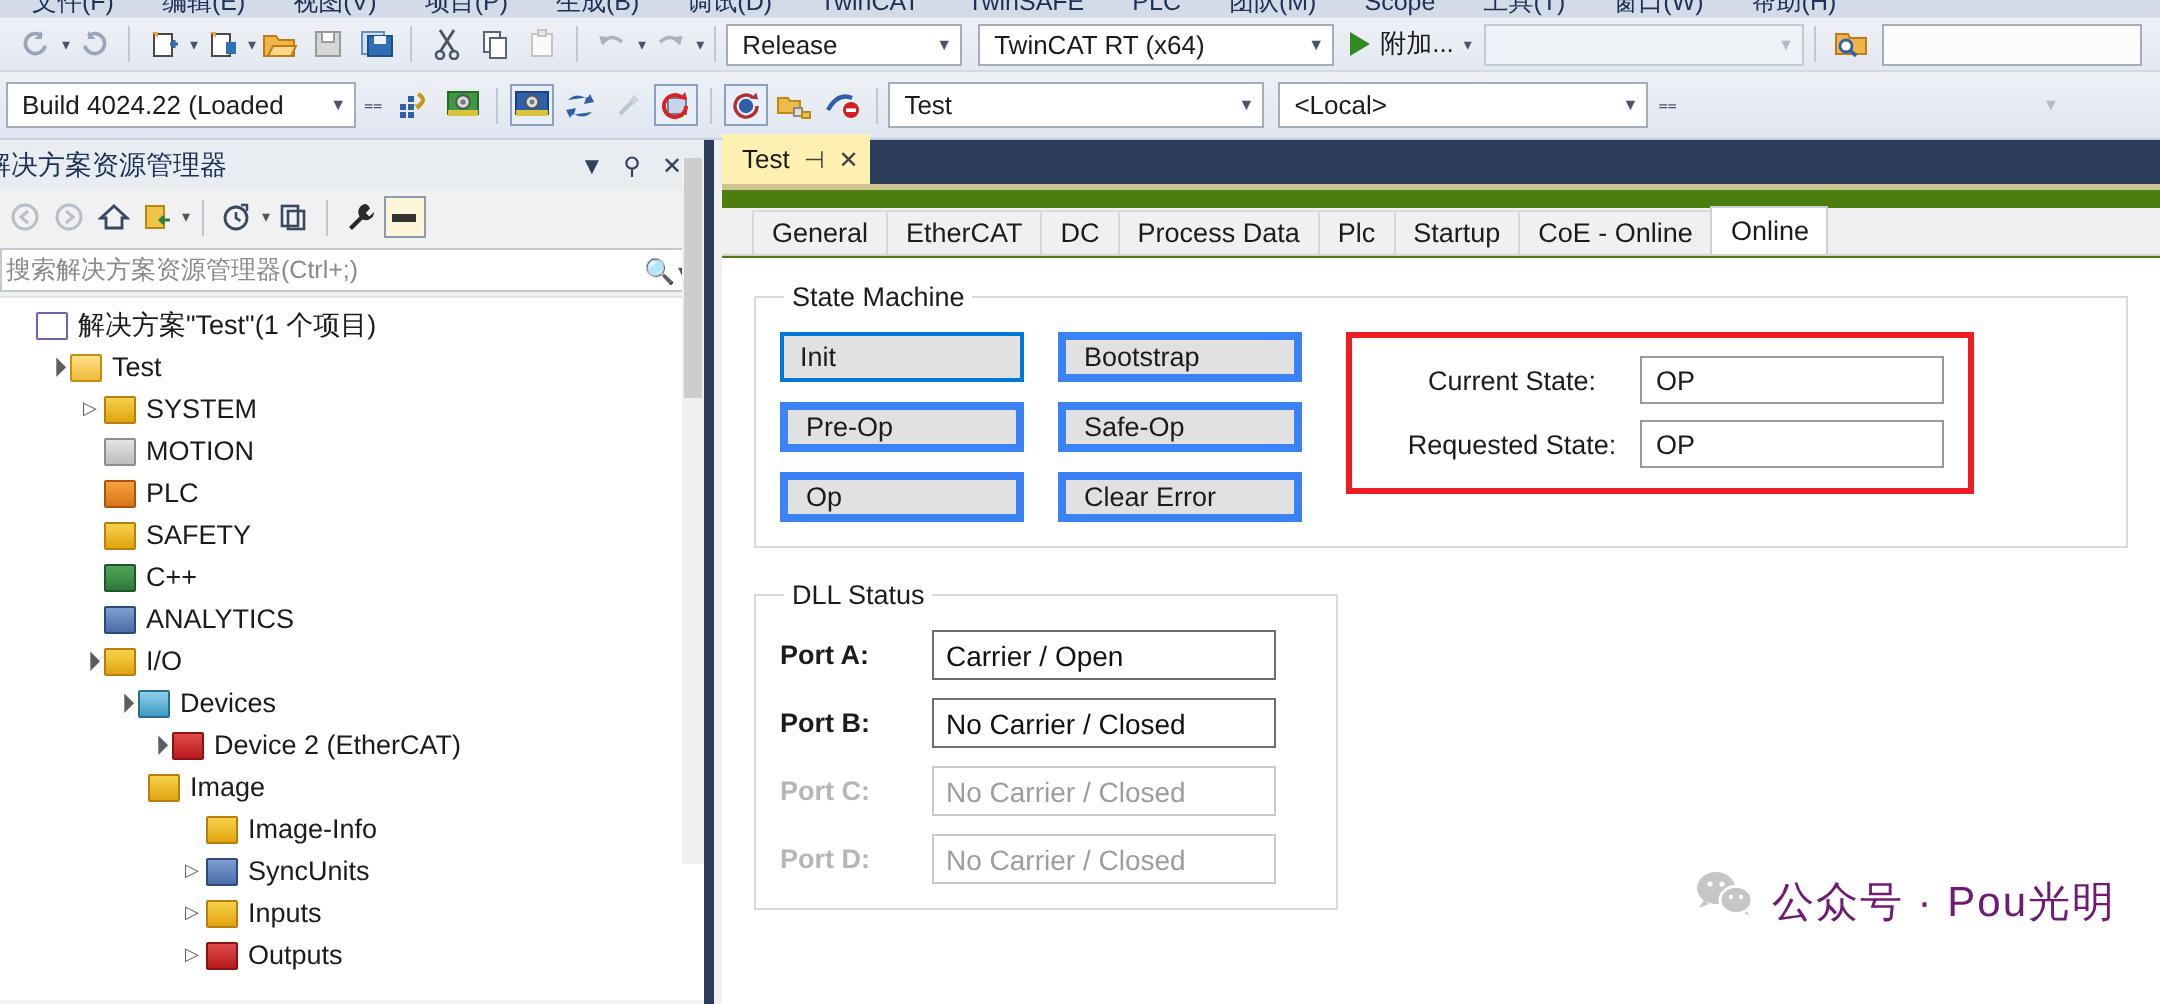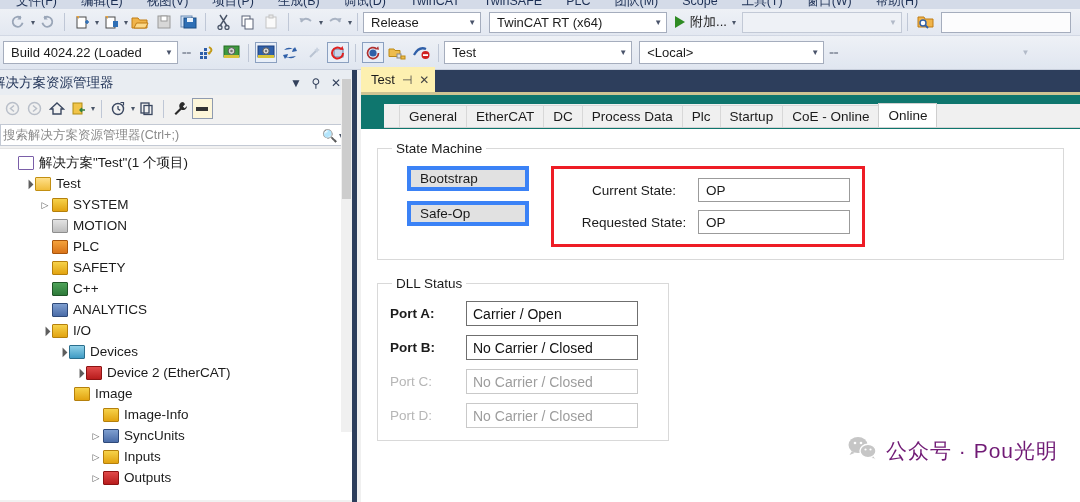--- a/index.html
+++ b/index.html
@@ -129,21 +129,21 @@
     border-bottom: 3px solid #cfc493;
     display: flex; align-items: flex-end;
   }
   .doctab {
     height: 25px; background: #fdf0b0; display: flex; align-items: center;
     padding: 0 6px 0 10px; font-size: 13px; color: #1b1b1b; gap: 7px;
   }
   .doctab .pin { font-size: 12px; color: #444; }
   .doctab .cls { font-size: 12px; color: #444; }
 
-  .pane { background: #0f766e; height: 407px; position: relative; padding-left: 23px; }
+  .pane { background: #4d7c0f; height: 407px; position: relative; }
   .subtabs {
     display: flex; align-items: flex-end; height: 24px; padding-left: 15px;
     background: #f0f0f0; border-bottom: 1px solid #d3d3d3;
     position: relative; top: 9px;
   }
   .stab {
     height: 22px; padding: 0 9px; font-size: 13.5px; color: #1b1b1b;
     display: flex; align-items: center; background: #f0f0f0;
     border: 1px solid #d8d8d8; border-bottom: none; margin-right: -1px;
   }
@@ -182,21 +182,21 @@
   }
 
   fieldset.dll { margin-top: 16px; width: 292px; }
   .port-row { display: flex; align-items: center; margin-bottom: 9px; }
   .port-row:last-child { margin-bottom: 0; }
   .port-row .plbl { width: 76px; font-size: 13.5px; color: #1b1b1b; font-weight: bold; }
   .port-row .pval {
     width: 172px; height: 25px; background: #ffffff; border: 1px solid #6f6f6f;
     display: flex; align-items: center; padding-left: 6px; font-size: 14px; color: #111111;
   }
-  .port-row.dis .plbl { color: #b6b6b6; font-weight: normal; }
+  .port-row.dis .plbl { color: #b6b6b6; font-weight: bold; }
   .port-row.dis .pval { border-color: #c9c9c9; color: #9d9d9d; }
 
   
   .watermark {
     position: absolute; right: 22px; bottom: 36px;
     display: flex; align-items: center; gap: 9px;
     color: #701a75; font-size: 21px; letter-spacing: 1px;
     pointer-events: none;
   }
 
@@ -642,26 +642,40 @@
           <div class="stab active">
             <span>Online</span>
           </div>
         </div>
 
       <div class="form">
 
         <fieldset class="gb">
           <legend>State Machine</legend>
           <div class="sm-grid">
+            <div class="sm-col" id="sm-col1">
+                <div class="sbtn focused">
+                  <span>Init</span>
+                </div>
+                <div class="sbtn">
+                  <span>Pre-Op</span>
+                </div>
+                <div class="sbtn">
+                  <span>Op</span>
+                </div>
+              </div>
             <div class="sm-col c2" id="sm-col2">
                 <div class="sbtn">
                   <span>Bootstrap</span>
                 </div>
                 <div class="sbtn">
                   <span>Safe-Op</span>
+                </div>
+                <div class="sbtn">
+                  <span>Clear Error</span>
                 </div>
               </div>
             <div class="state-box">
               <div class="state-row">
                 <span class="lbl">Current State:</span>
                 <span class="val">OP</span>
               </div>
               <div class="state-row">
                 <span class="lbl">Requested State:</span>
                 <span class="val">OP</span>

